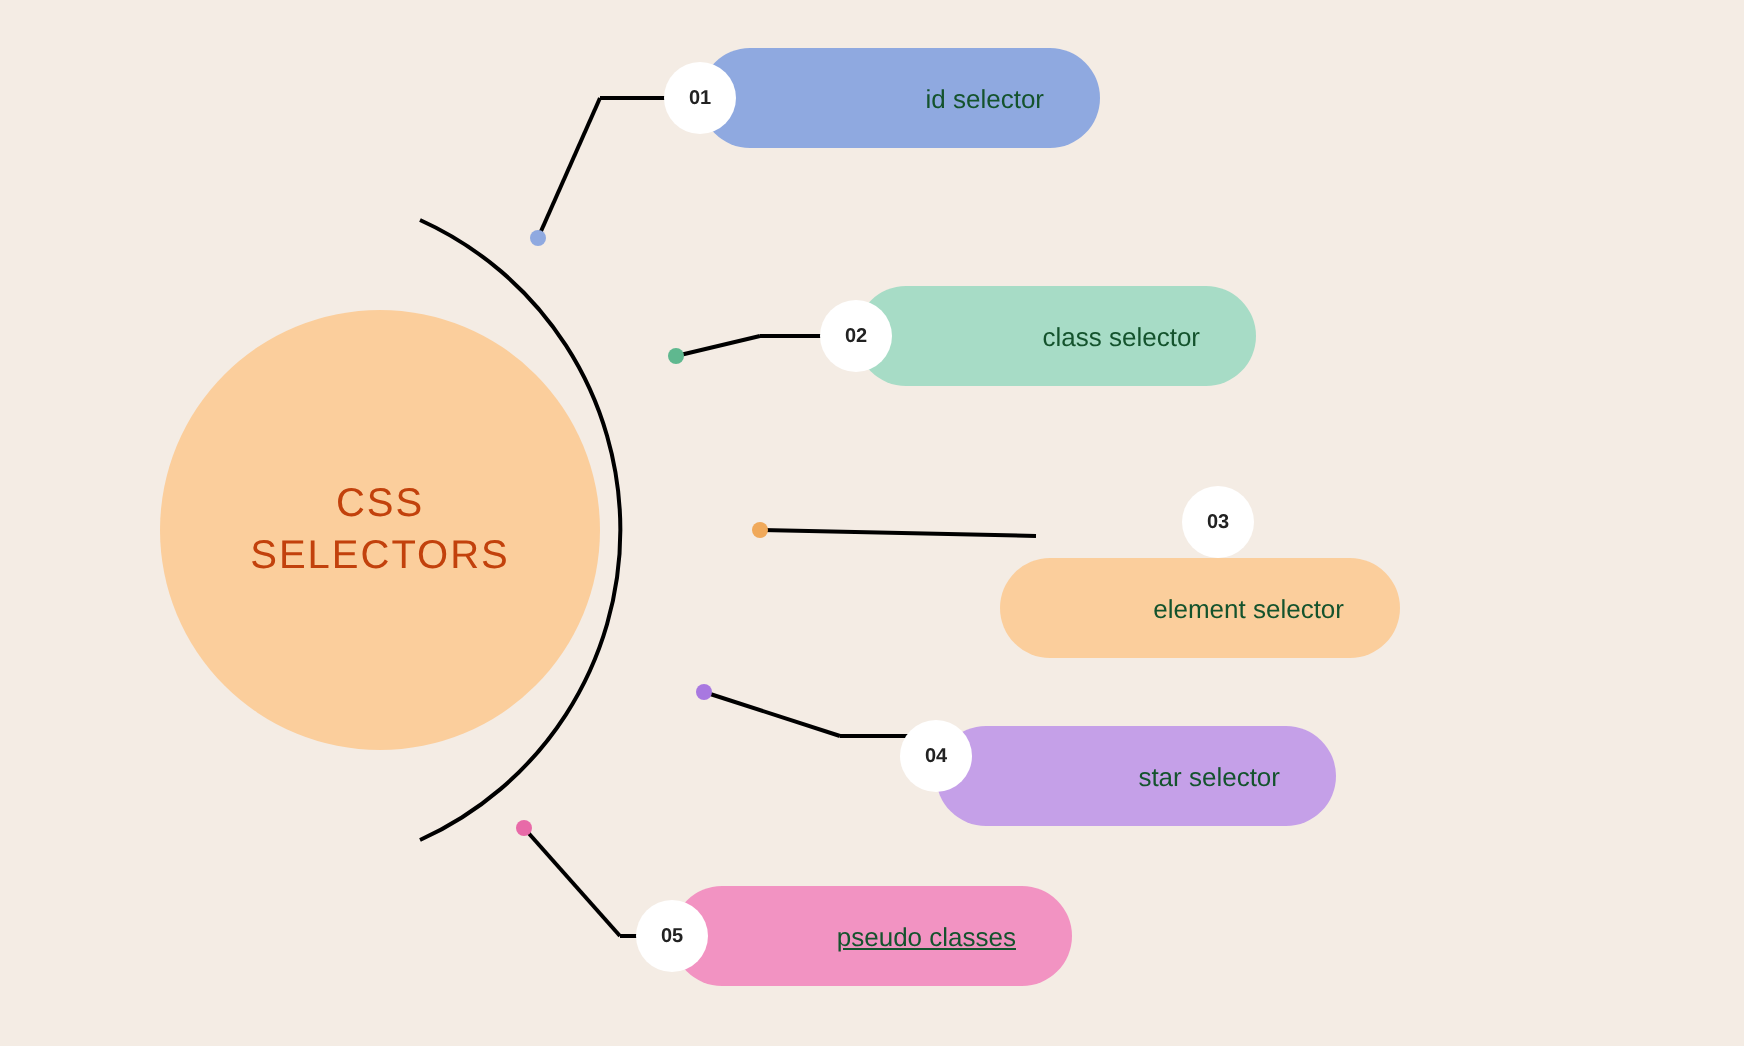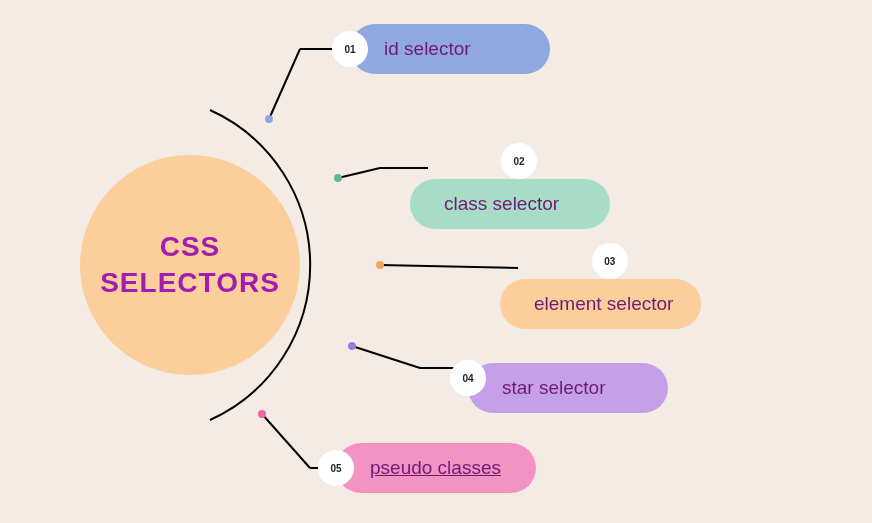--- a/index.html
+++ b/index.html
@@ -18,23 +18,23 @@
     left: 80px;
     top: 155px;
     background: #fbce9c;
     border-radius: 50%;
     display: flex;
     align-items: center;
     justify-content: center;
     text-align: center;
   }
   .central-circle span {
-    font-weight: 700;
-    font-size: 28px;
-    color: #a21caf;
+    font-weight: 400;
+    font-size: 20px;
+    color: #c2410c;
     letter-spacing: 1px;
     line-height: 1.3;
   }
   svg.connectors {
     position: absolute;
     left: 0; top: 0;
     width: 872px;
     height: 523px;
     pointer-events: none;
   }
@@ -58,27 +58,28 @@
     z-index: 2;
     position: relative;
   }
   .pill {
     height: 50px;
     border-radius: 25px;
     display: flex;
     align-items: center;
     padding-left: 34px;
     padding-right: 28px;
-    font-size: 19px;
-    color: #701a75;
+    font-size: 13px;
+    color: #14532d;
     min-width: 200px;
+    justify-content: flex-end;
   }
   .b1 { left: 332px; top: 24px; }
   .b1 .pill { background: #8fa9e0; }
-  .b2 { left: 410px; top: 143px; flex-direction: column; }
+  .b2 { left: 410px; top: 143px; }
   .b2 .pill { background: #a7dcc6; }
   .b3 { left: 500px; top: 243px; flex-direction: column; }
   .b3 .pill { background: #fbce9c; }
   .b4 { left: 450px; top: 343px; }
   .b4 .pill { background: #c5a0e8; margin-top: 20px; }
   .b5 { left: 318px; top: 443px; }
   .b5 .pill { background: #f293c2; text-decoration: underline; }
 </style>
 </head>
 <body>

